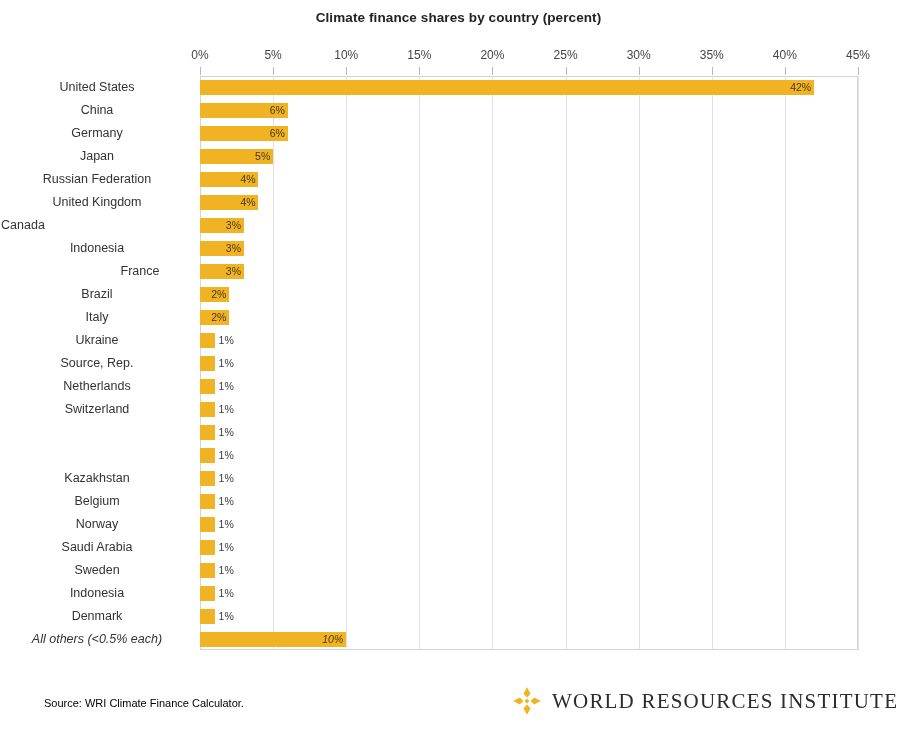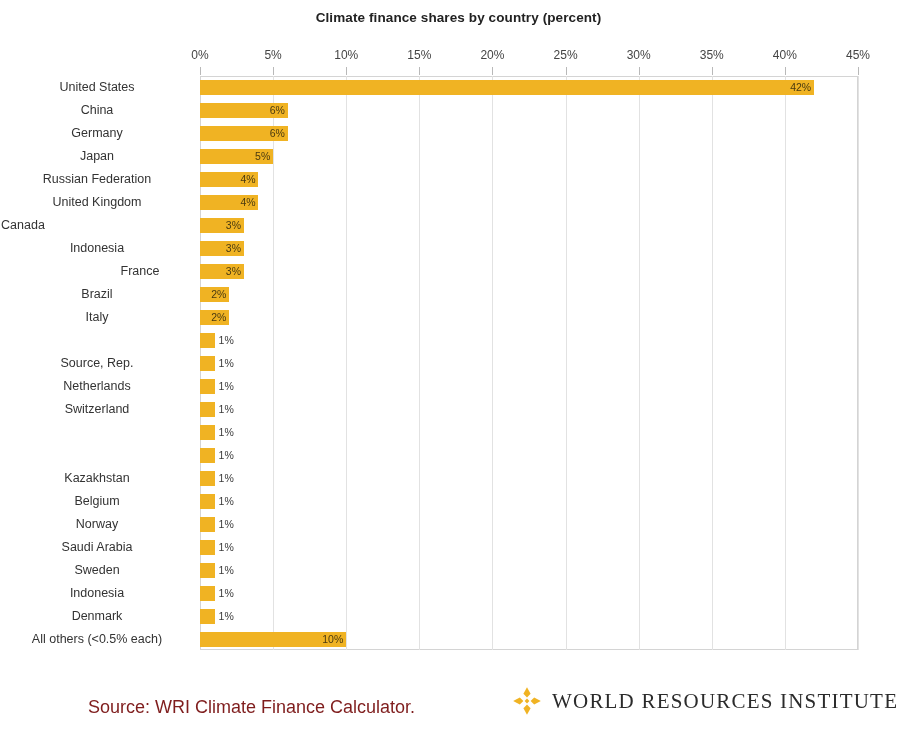--- a/index.html
+++ b/index.html
@@ -112,23 +112,22 @@
   }
   .bar-value.inside {
     color: #4a3a10;
   }
 
   
   .source-note {
     position: absolute;
     left: 44px;
     top: 697px;
-    font-size: 18px;
-    color: #7f1d1d;
-    margin-left: 44px;
+    font-size: 11px;
+    color: #000000;
   }
 
   .wri-logo {
     position: absolute;
     left: 512px;
     top: 686px;
     display: flex;
     align-items: center;
     gap: 10px;
   }
@@ -237,20 +236,21 @@
         <div class="cat-label" style="right: 725px;">Brazil</div>
         <div class="bar" style="left: 200px; width: 29.2444px; background: rgb(240, 179, 35);"></div>
         <div class="bar-value inside" style="left: 211.244px;">2%</div>
       </div>
       <div class="row" style="top: 306.08px; left: 0px; width: 917px;">
         <div class="cat-label" style="right: 725px;">Italy</div>
         <div class="bar" style="left: 200px; width: 29.2444px; background: rgb(240, 179, 35);"></div>
         <div class="bar-value inside" style="left: 211.244px;">2%</div>
       </div>
       <div class="row" style="top: 329.04px; left: 0px; width: 917px;">
+        <div class="cat-label" style="right: 725px;">Ukraine</div>
         <div class="bar" style="left: 200px; width: 14.6222px; background: rgb(240, 179, 35);"></div>
         <div class="bar-value" style="left: 218.622px;">1%</div>
       </div>
       <div class="row" style="top: 352px; left: 0px; width: 917px;">
         <div class="cat-label" style="right: 725px;">Source, Rep.</div>
         <div class="bar" style="left: 200px; width: 14.6222px; background: rgb(240, 179, 35);"></div>
         <div class="bar-value" style="left: 218.622px;">1%</div>
       </div>
       <div class="row" style="top: 374.96px; left: 0px; width: 917px;">
         <div class="cat-label" style="right: 725px;">Netherlands</div>
@@ -300,21 +300,21 @@
       <div class="row" style="top: 581.6px; left: 0px; width: 917px;">
         <div class="cat-label" style="right: 725px;">Indonesia</div>
         <div class="bar" style="left: 200px; width: 14.6222px; background: rgb(240, 179, 35);"></div>
         <div class="bar-value" style="left: 218.622px;">1%</div>
       </div>
       <div class="row" style="top: 604.56px; left: 0px; width: 917px;">
         <div class="cat-label" style="right: 725px;">Denmark</div>
         <div class="bar" style="left: 200px; width: 14.6222px; background: rgb(240, 179, 35);"></div>
         <div class="bar-value" style="left: 218.622px;">1%</div>
       </div>
-      <div class="row" style="top: 627.52px; left: 0px; width: 917px;">
+      <div class="row" style="top: 627.52px; left: 0px; width: 917px; font-style: italic;">
         <div class="cat-label" style="right: 725px;">All others (&lt;0.5% each)</div>
         <div class="bar" style="left: 200px; width: 146.222px; background: rgb(240, 179, 35);"></div>
         <div class="bar-value inside" style="left: 322.222px;">10%</div>
       </div>
     </div>
 
   <div class="source-note">Source: WRI Climate Finance Calculator.</div>
 
   <div class="wri-logo">
     <svg class="wri-mark" viewBox="0 0 100 100" aria-hidden="true">

